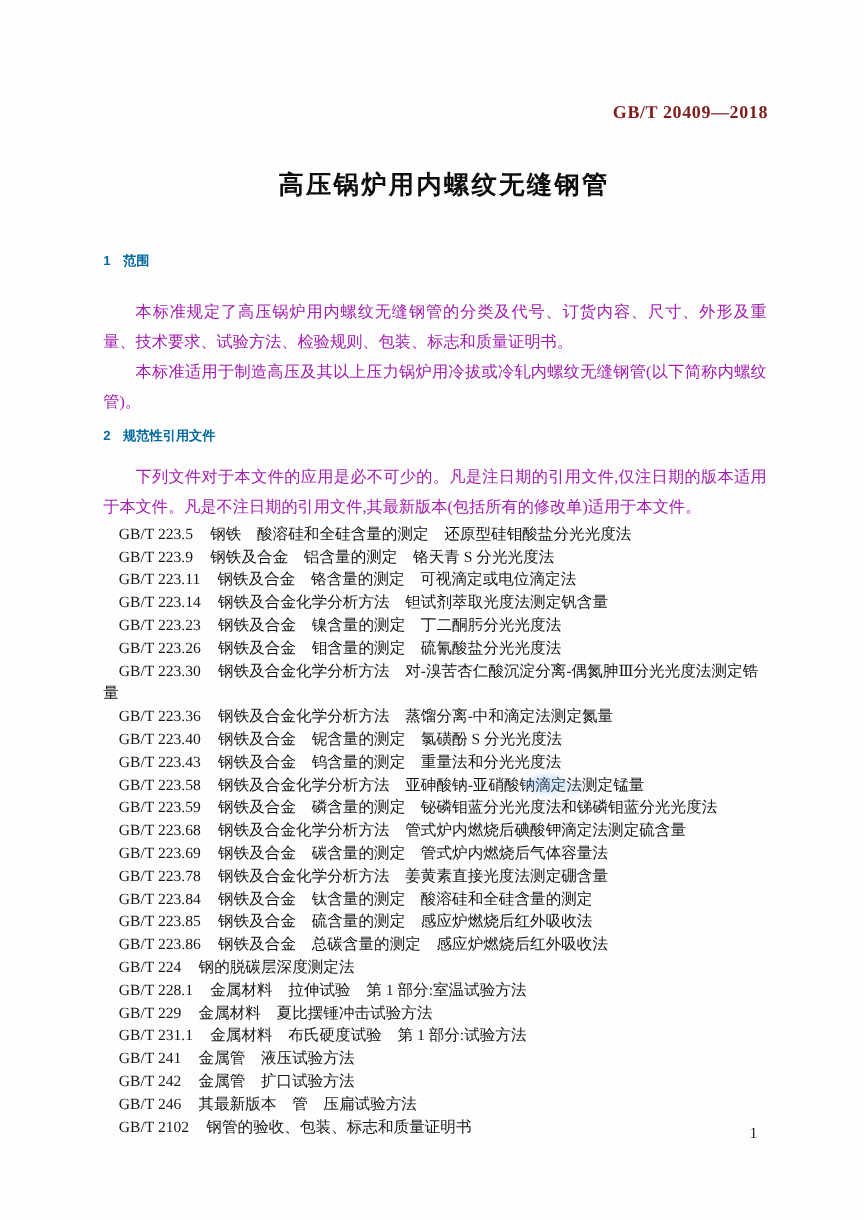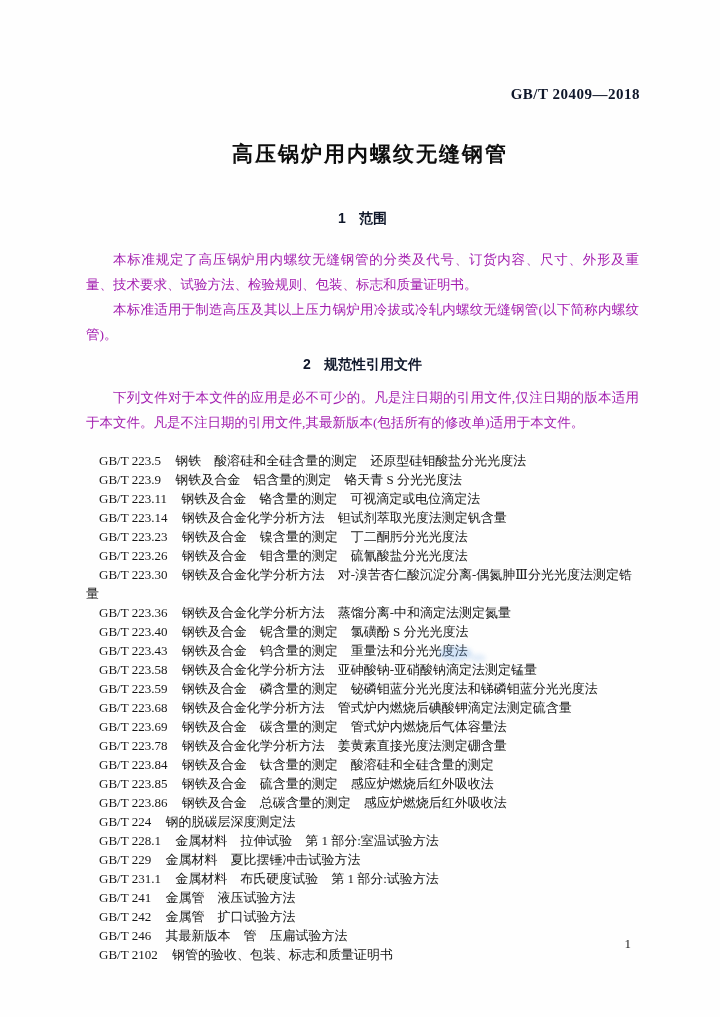--- a/index.html
+++ b/index.html
@@ -12,21 +12,21 @@
     overflow: hidden;
     font-family: "Liberation Serif", "DejaVu Serif", serif;
   }
   .std-number {
     position: absolute;
     top: 86px; right: 80px;
     font-family: "Liberation Serif", serif;
     font-weight: bold;
     font-size: 15px;
     letter-spacing: 0.5px;
-    color: #0f172a;
+    color: #7f1d1d;
   }
   .doc-title {
     position: absolute;
     top: 140px; left: 0; right: 0;
     margin: 0;
     text-align: center;
     font-family: "Liberation Sans", "DejaVu Sans", sans-serif;
     font-weight: bold;
     font-size: 21px;
     letter-spacing: 2px;
@@ -35,38 +35,37 @@
   }
   .content {
     position: absolute;
     top: 207px; left: 86px;
     width: 553px;
   }
   .sec-h {
     margin: 0;
     font-family: "Liberation Sans", "DejaVu Sans", sans-serif;
     font-weight: bold;
-    font-size: 14px;
+    font-size: 11px;
     line-height: 22px;
-    color: #0f172a;
-    text-align: center;
+    color: #0369a1;
   }
   .sec-h .sec-num { margin-right: 0.95em; }
   .h2-gap { margin-top: 6px; }
   .para {
     margin: 0;
     font-size: 13.5px;
     line-height: 25px;
     text-indent: 2em;
     text-align: justify;
     color: #a21caf;
   }
   .para.p-first { margin-top: 18px; }
   .para.p-intro { margin-top: 10px; }
-  .ref-list { margin-top: 16px; }
+  .ref-list { margin-top: 0; }
   .ref-item {
     font-size: 13px;
     line-height: 19px;
     text-indent: 1em;
     text-align: left;
     color: #161616;
   }
   .ref-code { margin-right: 1.1em; white-space: nowrap; }
   .page-number {
     position: absolute;

